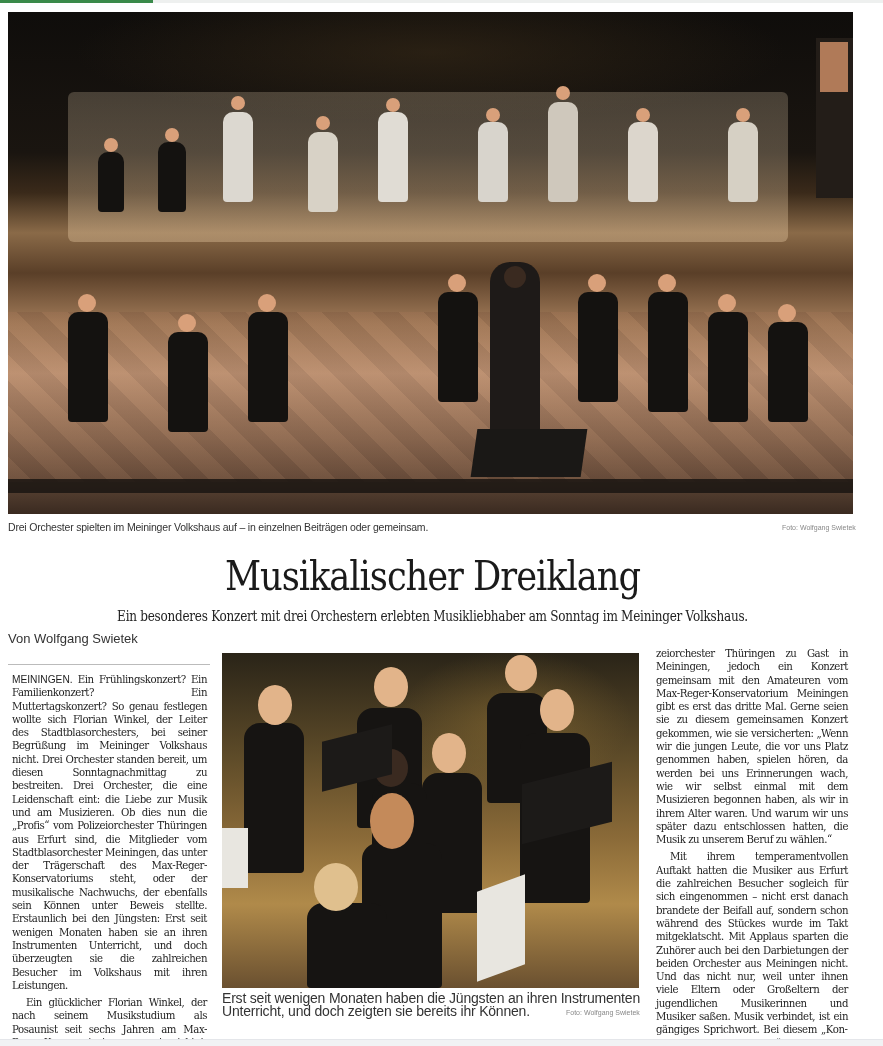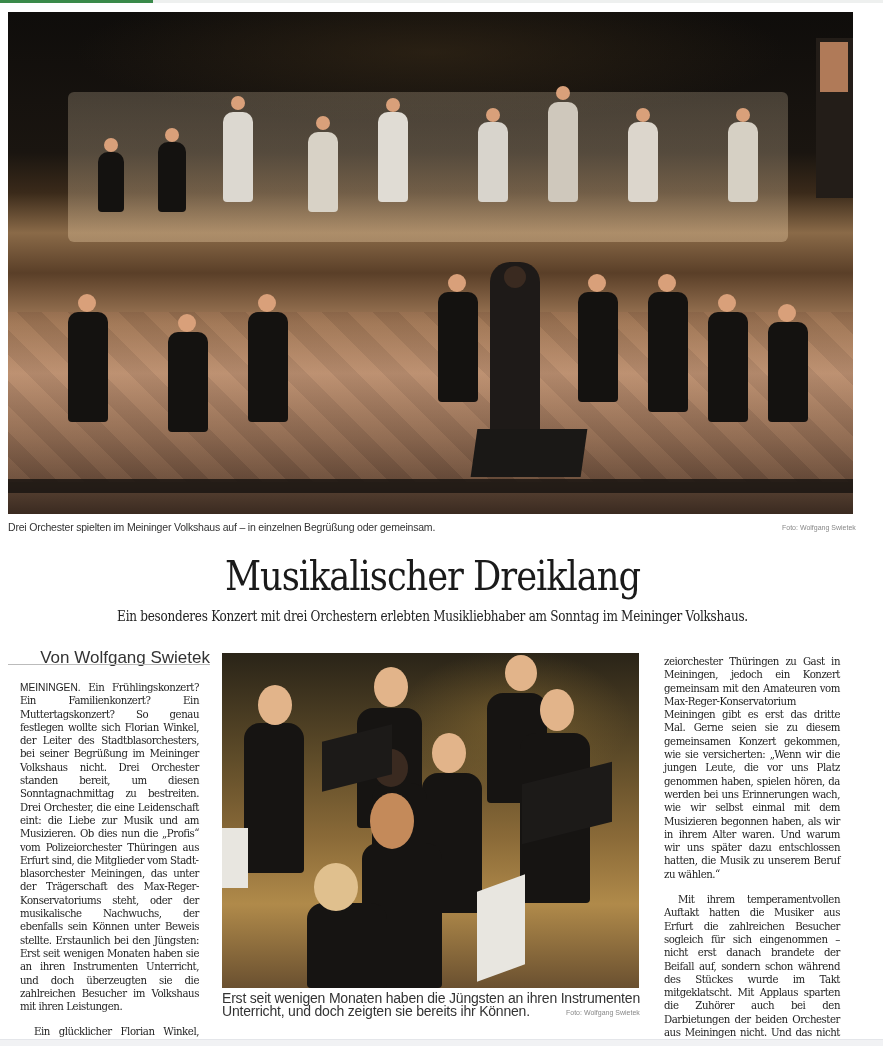--- a/index.html
+++ b/index.html
@@ -39,26 +39,26 @@
     .caption { position: absolute; font-family: "Liberation Sans", sans-serif; color: #333; }
     .cap-main { left: 8px; top: 521px; font-size: 10.5px; letter-spacing: -0.2px; }
     .credit { font-family: "Liberation Sans", sans-serif; color: #888; font-size: 7px; position: absolute; }
     .credit-main { left: 782px; top: 524px; }
 
     .headline { position: absolute; left: 0; top: 552px; width: 865px; text-align: center;
       font-family: "DejaVu Serif", serif; font-size: 41px; letter-spacing: -1.2px; color: #1a1a1a; transform: scaleX(0.86); transform-origin: center; }
     .subhead { position: absolute; left: 0; top: 608px; width: 865px; text-align: center;
       font-family: "DejaVu Serif", serif; font-size: 14px; color: #222; transform: scaleX(0.86); transform-origin: center; letter-spacing: -0.3px; }
 
-    .byline { position: absolute; left: 8px; top: 648px; width: 202px; text-align: right;
-      font-family: "Liberation Sans", sans-serif; font-size: 17px; color: #333; }
+    .byline { position: absolute; left: 8px; top: 631px; width: 202px; text-align: left;
+      font-family: "Liberation Sans", sans-serif; font-size: 13px; color: #333; }
     .byline-rule { position: absolute; left: 8px; top: 664px; width: 202px; height: 1px; background: #bbb; }
 
     .col { position: absolute; font-family: "DejaVu Serif", serif; font-size: 10.2px; line-height: 13.3px; color: #1e1e1e; text-align: justify; hyphens: manual; letter-spacing: -0.45px; }
-    .col p { margin: 12px; }
+    .col p { margin: 4px; }
     .col p + p { text-indent: 14px; }
     .col-1 { left: 8px; top: 669px; width: 203px; }
     .col-3 { left: 652px; top: 643px; width: 200px; }
     .dateline { font-family: "Liberation Sans", sans-serif; font-weight: normal; letter-spacing: 0; }
 
     .cap-kids { left: 222px; top: 992px; width: 420px; font-size: 14px; line-height: 13px; letter-spacing: -0.2px; }
     .credit-kids { left: 566px; top: 1009px; }
 
     .bottom-bar { position: absolute; left: 0; top: 1039px; width: 883px; height: 7px; background: #f1f2f4; border-top: 1px solid #e4e6ea; }
   </style>
@@ -110,21 +110,21 @@
   <div class="head" style="left:710px;top:282px;width:18px;height:18px;"></div>
   <div class="musician" style="left:760px;top:310px;width:40px;height:100px;"></div>
   <div class="head" style="left:770px;top:292px;width:18px;height:18px;"></div>
 
   <div class="conductor"></div>
   <div class="head" style="left:496px;top:254px;width:22px;height:22px;background:#3a2a20;"></div>
   <div class="podium"></div>
   <div class="rail"></div>
 </div>
 
-<div class="caption cap-main">Drei Orchester spielten im Meininger Volkshaus auf – in einzelnen Begrüßung oder gemeinsam.</div>
+<div class="caption cap-main">Drei Orchester spielten im Meininger Volkshaus auf – in einzelnen Beiträgen oder gemeinsam.</div>
 <div class="credit credit-main">Foto: Wolfgang Swietek</div>
 
 <h1 class="headline" style="margin:0;font-weight:normal;">Musikalischer Dreiklang</h1>
 <div class="subhead">Ein besonderes Konzert mit drei Orchestern erlebten Musikliebhaber am Sonntag im Meininger Volkshaus.</div>
 
 <div class="byline">Von Wolfgang Swietek</div>
 <div class="byline-rule"></div>
 
 <div class="col col-1">
   <p><span class="dateline">MEININGEN.</span><span> Ein Frühlingskonzert? Ein Fa­milienkonzert? Ein Muttertagskonzert? So genau festlegen wollte sich Florian Winkel, der Leiter des Stadtblasorchesters, bei seiner Begrüßung im Meininger Volkshaus nicht. Drei Orchester standen bereit, um diesen Sonntagnachmittag zu bestreiten. Drei Or­chester, die eine Leidenschaft eint: die Liebe zur Musik und am Musizieren. Ob dies nun die „Profis“ vom Polizeiorchester Thüringen aus Erfurt sind, die Mitglieder vom Stadt­blasorchester Meiningen, das unter der Trä­gerschaft des Max-Reger-Konservatoriums steht, oder der musikalische Nachwuchs, der ebenfalls sein Können unter Beweis stellte. Erstaunlich bei den Jüngsten: Erst seit weni­gen Monaten haben sie an ihren Instrumen­ten Unterricht, und doch überzeugten sie die zahlreichen Besucher im Volkshaus mit ihren Leistungen.</span></p>

